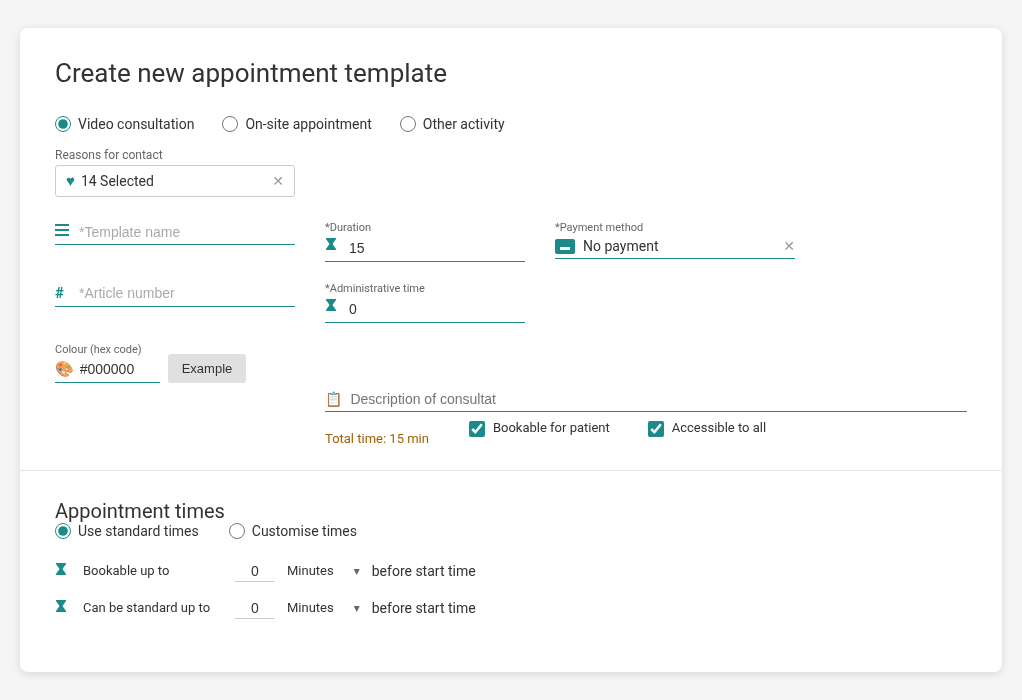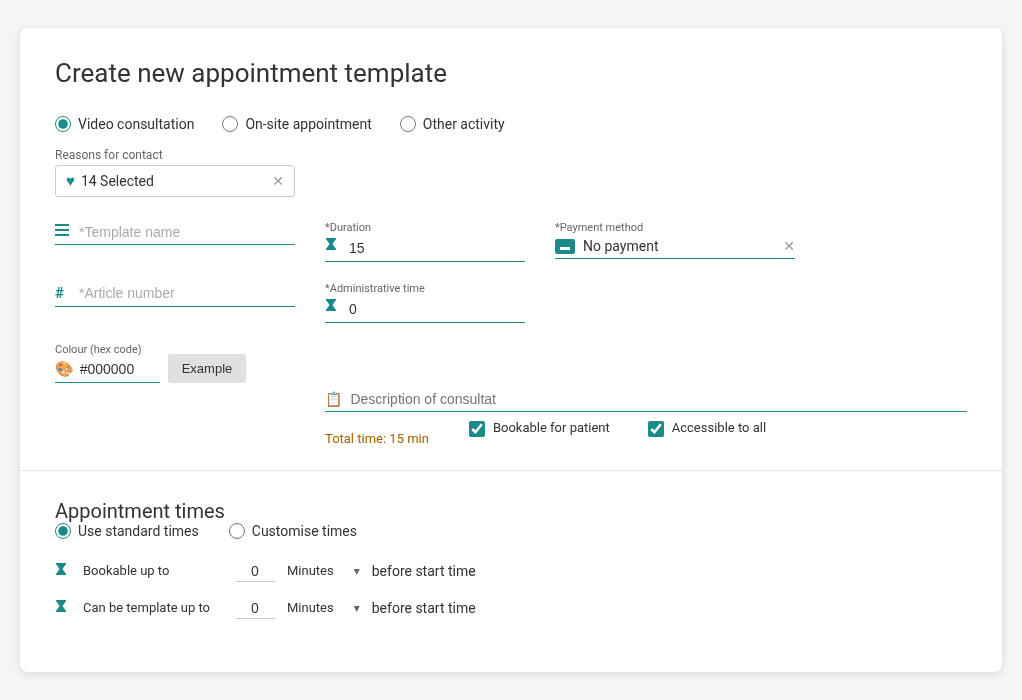--- a/index.html
+++ b/index.html
@@ -456,21 +456,21 @@
     </div>
     <span class="before-text">before start time</span>
   </div>
 
   <div class="time-row">
     <span class="time-icon">
       <svg viewBox="0 0 12 16" style="width:12px;height:16px;fill:#1a8a8a;">
         <path d="M1 0h10v1l-3.5 5L11 11v1H1v-1l3.5-5L1 1V0z"></path>
       </svg>
     </span>
-    <span class="time-label">Can be template up to</span>
+    <span class="time-label">Can be standard up to</span>
     <input type="text" class="time-input" value="0" style="">
     <div class="time-unit-select">
       <span>Minutes</span>
       <span class="chevron-down">▾</span>
     </div>
     <span class="before-text">before start time</span>
   </div>
 
 </div>
 

